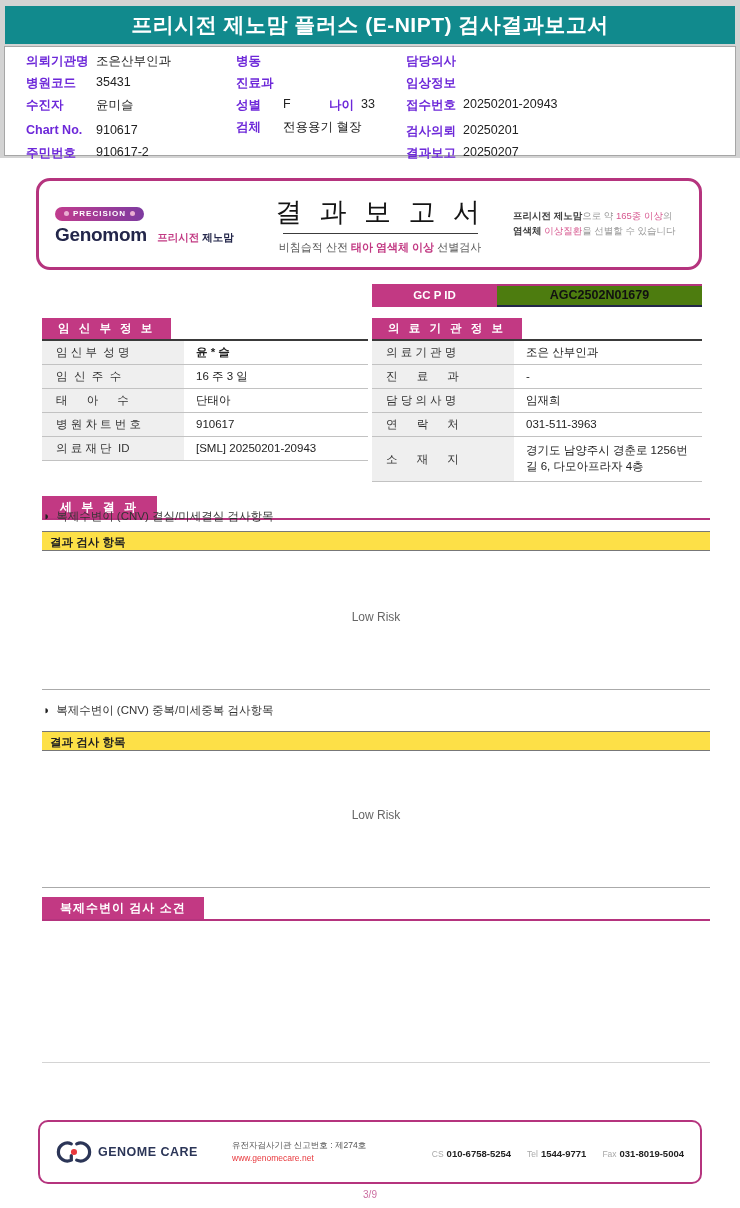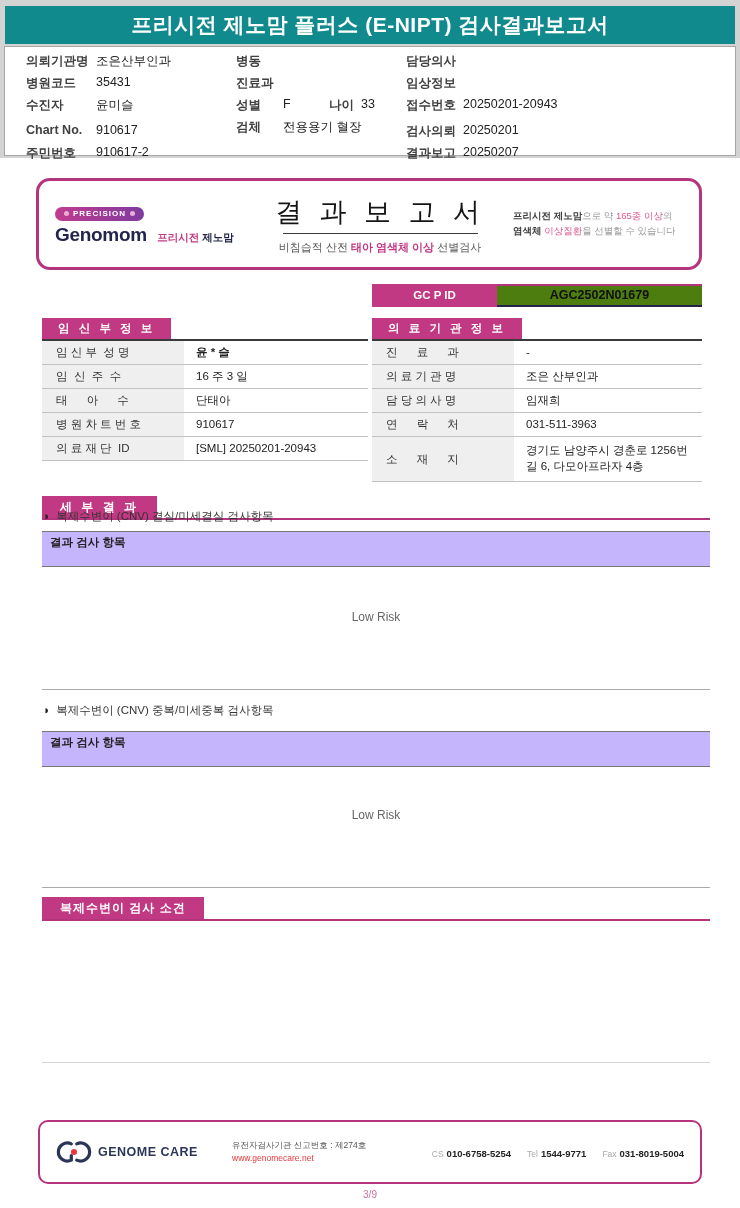--- a/index.html
+++ b/index.html
@@ -7,21 +7,21 @@
     width:740px;height:1208px;position:relative;background:#ffffff;
     font-family:"Liberation Sans","DejaVu Sans",sans-serif;
     -webkit-font-smoothing:antialiased;overflow:hidden;
   }
   
   .top-wrap{position:absolute;top:0;left:0;width:740px;height:158px;background:#d3d3d3;}
   .teal-bar{position:absolute;top:6px;left:5px;right:5px;height:38px;background:#118a8d;
     color:#fff;font-size:21px;font-weight:bold;text-align:center;line-height:38px;letter-spacing:0.5px;}
   .fields-panel{position:absolute;top:46px;left:4px;right:4px;bottom:2px;background:#fff;border:1px solid #a6a6a6;box-sizing:border-box;}
   .fld{position:absolute;font-size:12.5px;color:#222;white-space:nowrap;}
-  .fld.lab{font-weight:bold;color:#404040;}
+  .fld.lab{font-weight:bold;color:#6d28d9;}
   
   .report-box{position:absolute;left:36px;top:178px;width:666px;height:92px;border:3px solid #b5347e;
     border-radius:14px;box-sizing:border-box;display:flex;align-items:center;padding:0 16px;background:#fff;}
   .rb-left{width:192px;}
   .badge{display:inline-flex;align-items:center;gap:4px;background:linear-gradient(90deg,#c13c8e,#7e3ba0);
     border-radius:8px;padding:2.5px 9px;color:#fff;font-size:8px;font-weight:bold;letter-spacing:1px;}
   .badge .dot{width:5px;height:5px;border-radius:50%;background:#e9aed2;display:inline-block;}
   .brandline{margin-top:3px;white-space:nowrap;}
   .brand{font-size:19px;font-weight:800;color:#23264a;letter-spacing:-0.3px;}
   .brand-kr{font-size:10.5px;font-weight:bold;margin-left:6px;}
@@ -51,21 +51,21 @@
   .cell-value{flex:1;padding-left:12px;font-size:11.5px;color:#222;display:flex;align-items:center;line-height:1.35;}
   .cell-value.bold{font-weight:bold;}
   .row-tall{min-height:44px;}
   
   .sec-head{position:absolute;left:42px;width:668px;border-bottom:2.5px solid #b5347e;box-sizing:border-box;}
   .section-tab{display:inline-block;background:#c23983;color:#fff;font-weight:bold;font-size:12px;
     letter-spacing:3px;padding:4px 18px;line-height:14px;}
   .section-tab.tight{letter-spacing:1px;}
   .sub-title{position:absolute;left:42px;font-size:11.5px;color:#333;}
   .sub-title .bullet{margin-right:4px;color:#222;}
-  .col-bar{position:absolute;left:42px;width:668px;height:36px;background:#c4b5fd;border-top:1px solid #777;
+  .col-bar{position:absolute;left:42px;width:668px;height:20px;background:#fde047;border-top:1px solid #777;
     border-bottom:1px solid #777;font-size:11.5px;font-weight:bold;color:#222;line-height:20px;
     padding-left:8px;box-sizing:border-box;}
   .low-risk{position:absolute;left:42px;width:668px;text-align:center;font-size:12px;color:#666;}
   .end-line{position:absolute;left:42px;width:668px;border-bottom:1px solid #aaa;}
   .faint-line{position:absolute;left:42px;width:668px;border-bottom:1px solid #d4d4d4;}
   
   .footer-box{position:absolute;left:38px;top:1120px;width:664px;height:64px;border:2.5px solid #b5347e;
     border-radius:10px;box-sizing:border-box;display:flex;align-items:center;padding:0 16px;background:#fff;}
   .logo-blk{display:flex;align-items:center;gap:6px;width:176px;}
   .logo-text{font-size:12.5px;font-weight:800;color:#2b3557;letter-spacing:0.5px;white-space:nowrap;}
@@ -168,26 +168,26 @@
       <div class="cell-label">의 료 재 단  ID</div>
       <div class="cell-value">[SML] 20250201-20943</div>
     </div>
   </div>
 </div>
 
 <div class="info-table" style="left:372px;width:330px">
   <div class="tbl-tab">의 료 기 관 정 보</div>
   <div class="tbl-body">
     <div class="tbl-row">
+      <div class="cell-label">의 료 기 관 명</div>
+      <div class="cell-value">조은 산부인과</div>
+    </div>
+    <div class="tbl-row">
       <div class="cell-label">진      료      과</div>
       <div class="cell-value">-</div>
-    </div>
-    <div class="tbl-row">
-      <div class="cell-label">의 료 기 관 명</div>
-      <div class="cell-value">조은 산부인과</div>
     </div>
     <div class="tbl-row">
       <div class="cell-label">담 당 의 사 명</div>
       <div class="cell-value">임재희</div>
     </div>
     <div class="tbl-row">
       <div class="cell-label">연      락      처</div>
       <div class="cell-value">031-511-3963</div>
     </div>
     <div class="tbl-row row-tall">

